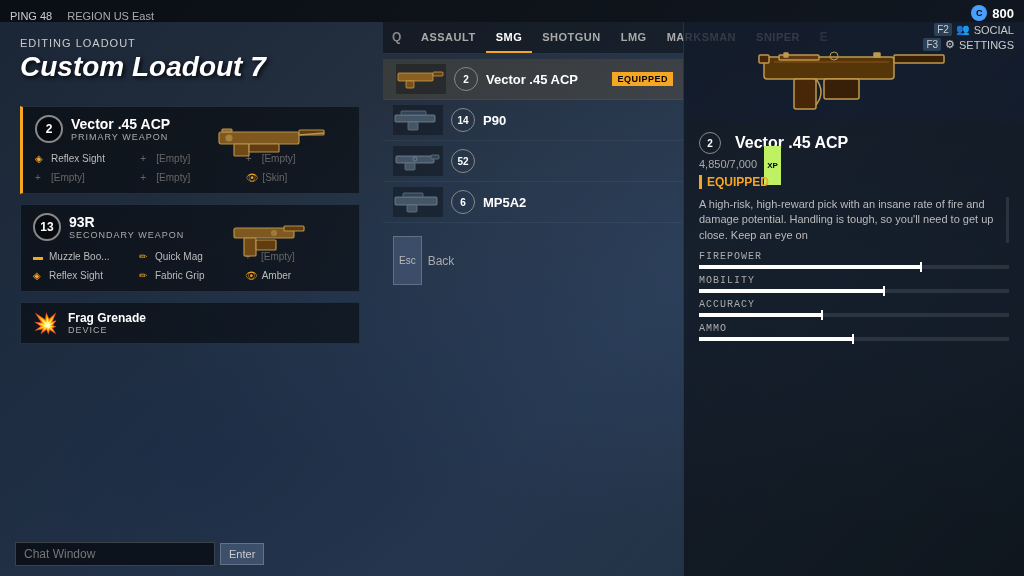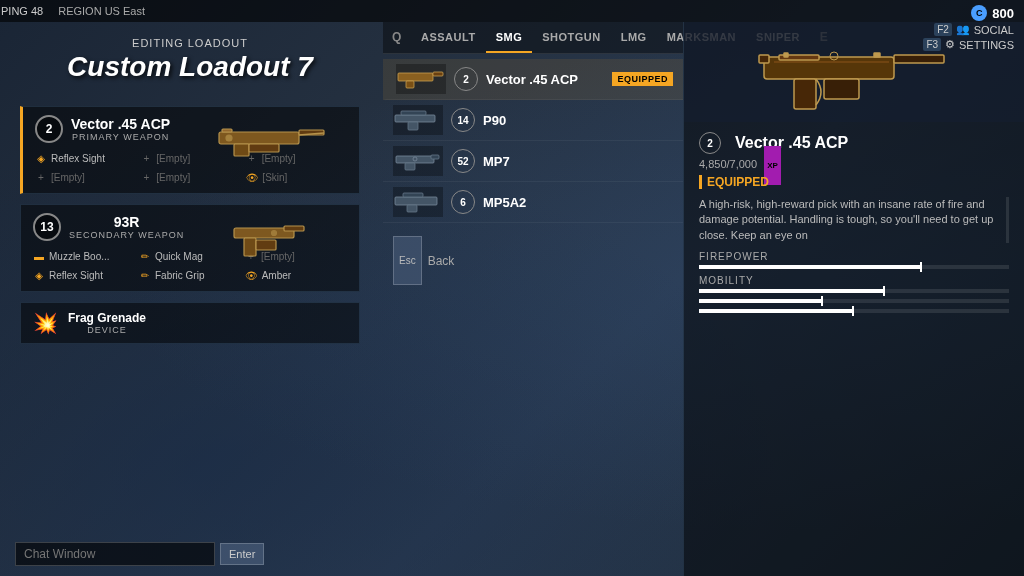--- a/index.html
+++ b/index.html
@@ -26,22 +26,22 @@
         radial-gradient(ellipse at 80% 50%, rgba(50,80,120,0.3) 0%, transparent 60%),
         radial-gradient(ellipse at 20% 80%, rgba(20,40,70,0.5) 0%, transparent 50%);
     }
     
     .topbar {
       position: absolute;
       top: 0; left: 0; right: 0;
       height: 22px;
       background: rgba(0,0,0,0.6);
       display: flex;
-      align-items: center;
-      padding: 0 1px;
+      align-items: flex-end;
+      padding: 0 10px;
       z-index: 10;
       font-size: 11px;
       color: #aaa;
     }
     .topbar-ping { color: #ccc; font-size: 11px; }
     .topbar-region { margin-left: 15px; }
     
     .top-right {
       position: absolute;
       top: 5px;
@@ -81,21 +81,20 @@
     }
     
     .left-panel {
       position: absolute;
       top: 22px;
       left: 0;
       width: 380px;
       bottom: 0;
       z-index: 5;
       padding: 15px 20px;
-      text-align: center;
     }
     .editing-label {
       font-size: 11px;
       color: #ccc;
       text-transform: uppercase;
       letter-spacing: 1px;
       margin-bottom: 2px;
     }
     .loadout-title {
       font-size: 28px;
@@ -336,21 +335,21 @@
     .right-weapon-name {
       font-size: 16px;
       font-weight: bold;
     }
     .right-weapon-xp {
       font-size: 11px;
       color: #aaa;
       margin: 3px 0;
     }
     .xp-badge {
-      background: #a21caf;
+      background: #bef264;
       color: #000;
       font-size: 8px;
       font-weight: bold;
       padding: 15px 3px;
       margin-left: 4px;
     }
     .equipped-label {
       display: flex;
       align-items: center;
       gap: 5px;
@@ -369,20 +368,21 @@
       font-size: 11px;
       color: #bbb;
       line-height: 1.4;
       margin: 8px 0;
       border-right: 3px solid rgba(255,255,255,0.1);
       padding-right: 5px;
     }
     
     .stat-row {
       margin: 6px 0;
+      font-family: Liberation Mono, monospace;
     }
     .stat-label {
       font-size: 10px;
       color: #aaa;
       letter-spacing: 1px;
       text-transform: uppercase;
       margin-bottom: 3px;
     }
     .stat-bar-bg {
       height: 4px;
@@ -592,21 +592,20 @@
     <div class="weapon-list-item">
       <div class="wli-icon">
         <svg width="50" height="30" viewBox="0 0 50 30">
           <rect x="3" y="10" width="38" height="7" rx="1" fill="#445566" stroke="#778899" stroke-width="0.8"></rect>
           <rect x="38" y="9" width="8" height="4" rx="1" fill="#334455" stroke="#667788" stroke-width="0.8"></rect>
           <rect x="12" y="17" width="10" height="7" rx="1" fill="#445566" stroke="#667788" stroke-width="0.8"></rect>
           <circle cx="22" cy="13" r="2" fill="none" stroke="#778899" stroke-width="0.8"></circle>
         </svg>
       </div>
       <div class="wli-level">52</div>
-      <div class="wli-name">MP7</div>
     </div>
 
     <div class="weapon-list-item">
       <div class="wli-icon">
         <svg width="50" height="30" viewBox="0 0 50 30">
           <rect x="2" y="10" width="42" height="8" rx="1" fill="#445566" stroke="#778899" stroke-width="0.8"></rect>
           <rect x="10" y="6" width="20" height="4" rx="1" fill="#334455" stroke="#667788" stroke-width="0.8"></rect>
           <rect x="14" y="18" width="10" height="7" rx="1" fill="#445566" stroke="#667788" stroke-width="0.8"></rect>
         </svg>
       </div>
@@ -669,23 +668,25 @@
         <div class="stat-bar-fill" style="width: 72%"></div>
       </div>
     </div>
     <div class="stat-row">
       <div class="stat-label">MOBILITY</div>
       <div class="stat-bar-bg">
         <div class="stat-bar-fill" style="width: 60%"></div>
       </div>
     </div>
     <div class="stat-row">
+      <div class="stat-label">ACCURACY</div>
       <div class="stat-bar-bg">
         <div class="stat-bar-fill" style="width: 40%"></div>
       </div>
     </div>
     <div class="stat-row">
+      <div class="stat-label">AMMO</div>
       <div class="stat-bar-bg">
         <div class="stat-bar-fill" style="width: 50%"></div>
       </div>
     </div>
   </div>
 </div>
 
 </body></html>

